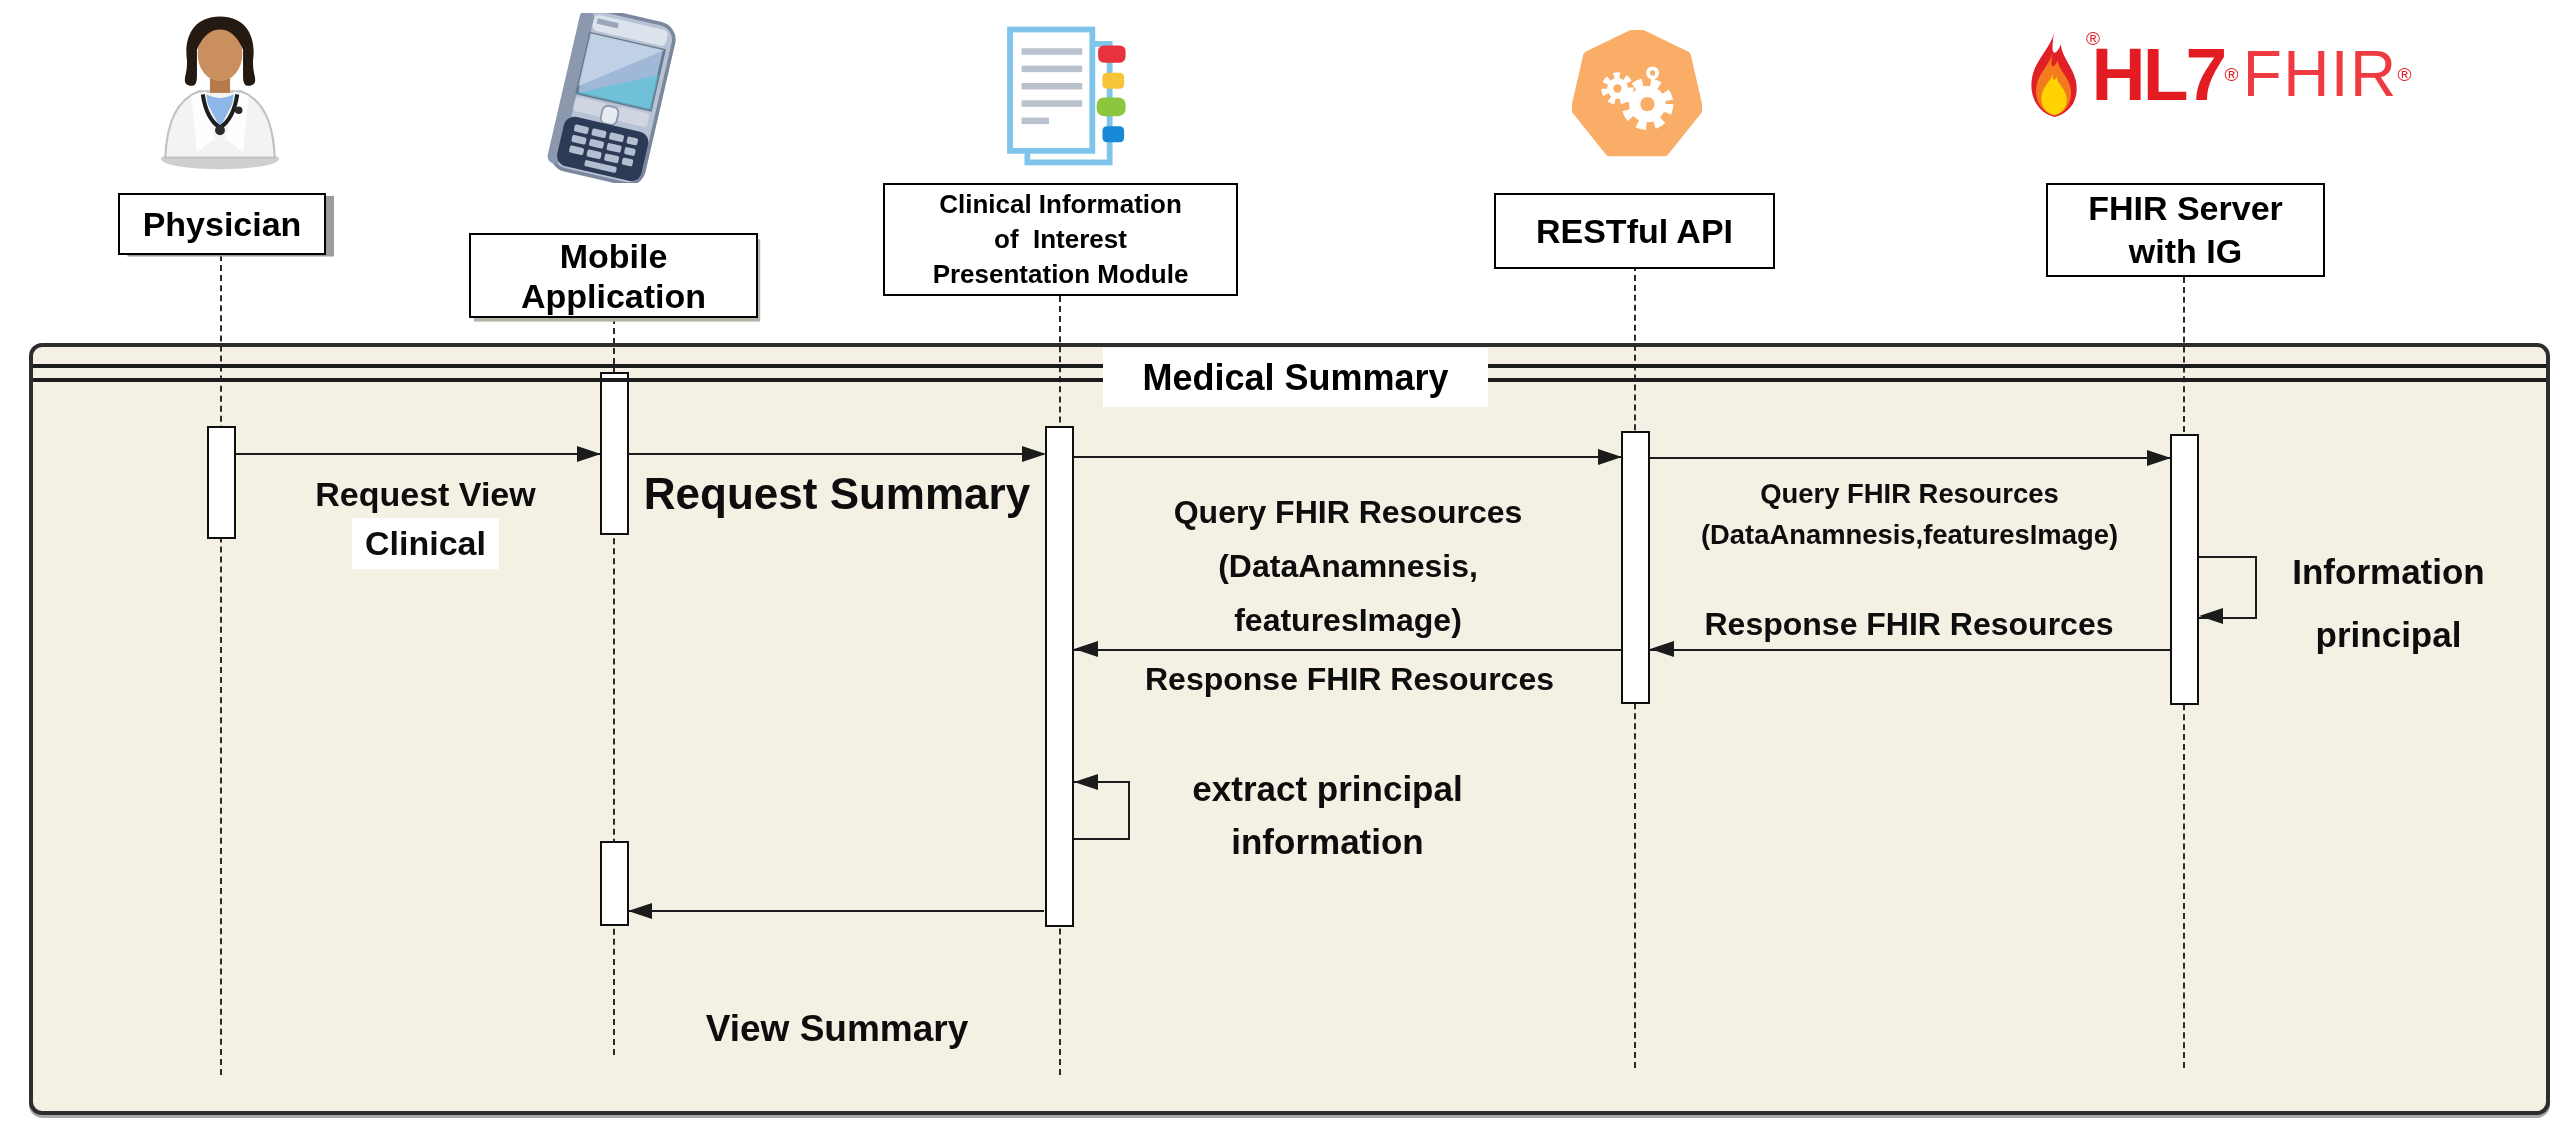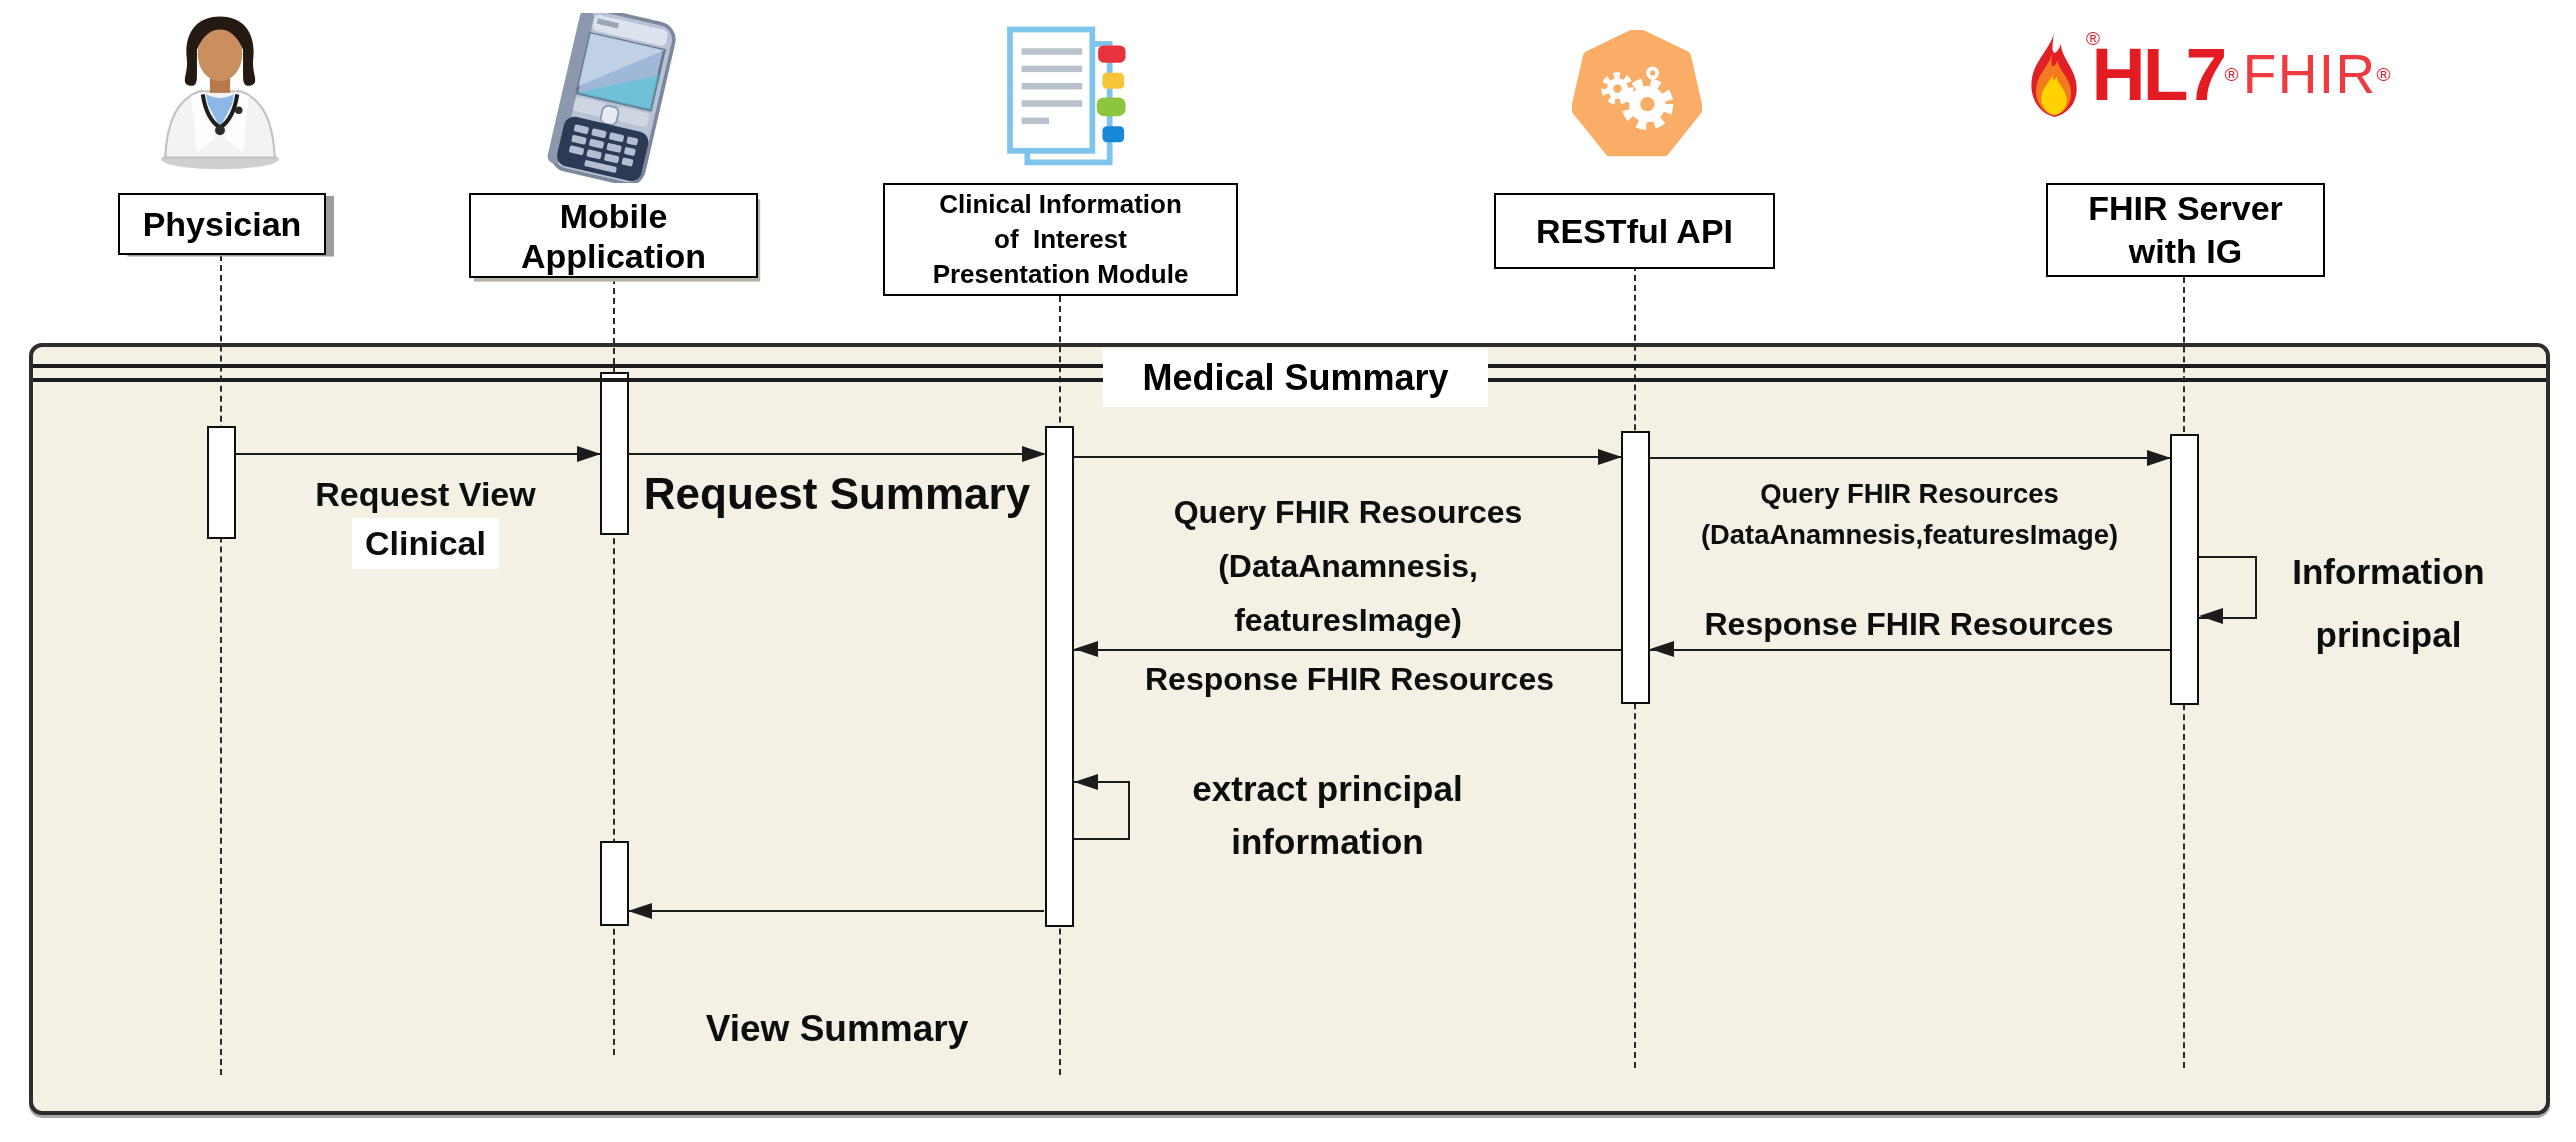--- a/index.html
+++ b/index.html
@@ -35,26 +35,26 @@
   .lbl span{display:block;}
   .hl{background:#ffffff; display:inline-block !important; padding:1.4px 13px;}
   .pre{white-space:pre;}
   
   .abox{
     position:absolute; background:#ffffff; border:2.9px solid #000;
     box-sizing:border-box; display:flex; flex-direction:column;
     align-items:center; justify-content:center; text-align:center; color:#000; z-index:5;
   }
   .shadow-r{box-shadow:8.7px 2.2px 0 -0.7px #9c9c9c;}
-  .shadow-b{box-shadow:3.6px 5px 0 -1.4px #b5b2a6;}
+  .shadow-b{box-shadow:3.6px 5px 0 -1.4px #b5b2a6;margin-top:40px;}
   .icon{position:absolute; z-index:1;}
   
   .logo{position:absolute; display:flex; align-items:center; z-index:1;}
   .logo .hl7{font-size:75px; font-weight:700; color:#e31b23; letter-spacing:-2.9px; line-height:1;text-align:center;}
-  .logo .fhir{font-size:55px; font-weight:400; color:#ee3a40; letter-spacing:1.4px; line-height:1; margin-left:4.3px;}
+  .logo .fhir{font-size:64px; font-weight:400; color:#ee3a40; letter-spacing:1.4px; line-height:1; margin-left:4.3px;}
   .logo .reg{font-size:19px; color:#e31b23; vertical-align:super; font-weight:400; line-height:1;}
   .logo .flamewrap{position:relative; margin-right:1.4px;}
   .logo .flamereg{position:absolute; right:-10px; top:1.4px;}
 </style>
 </head>
 <body>
 
 <div class="canvas">
 
   <svg class="icon" style="left:148px;top:8.7px;" width="144" height="162" viewBox="0 0 100 112">

